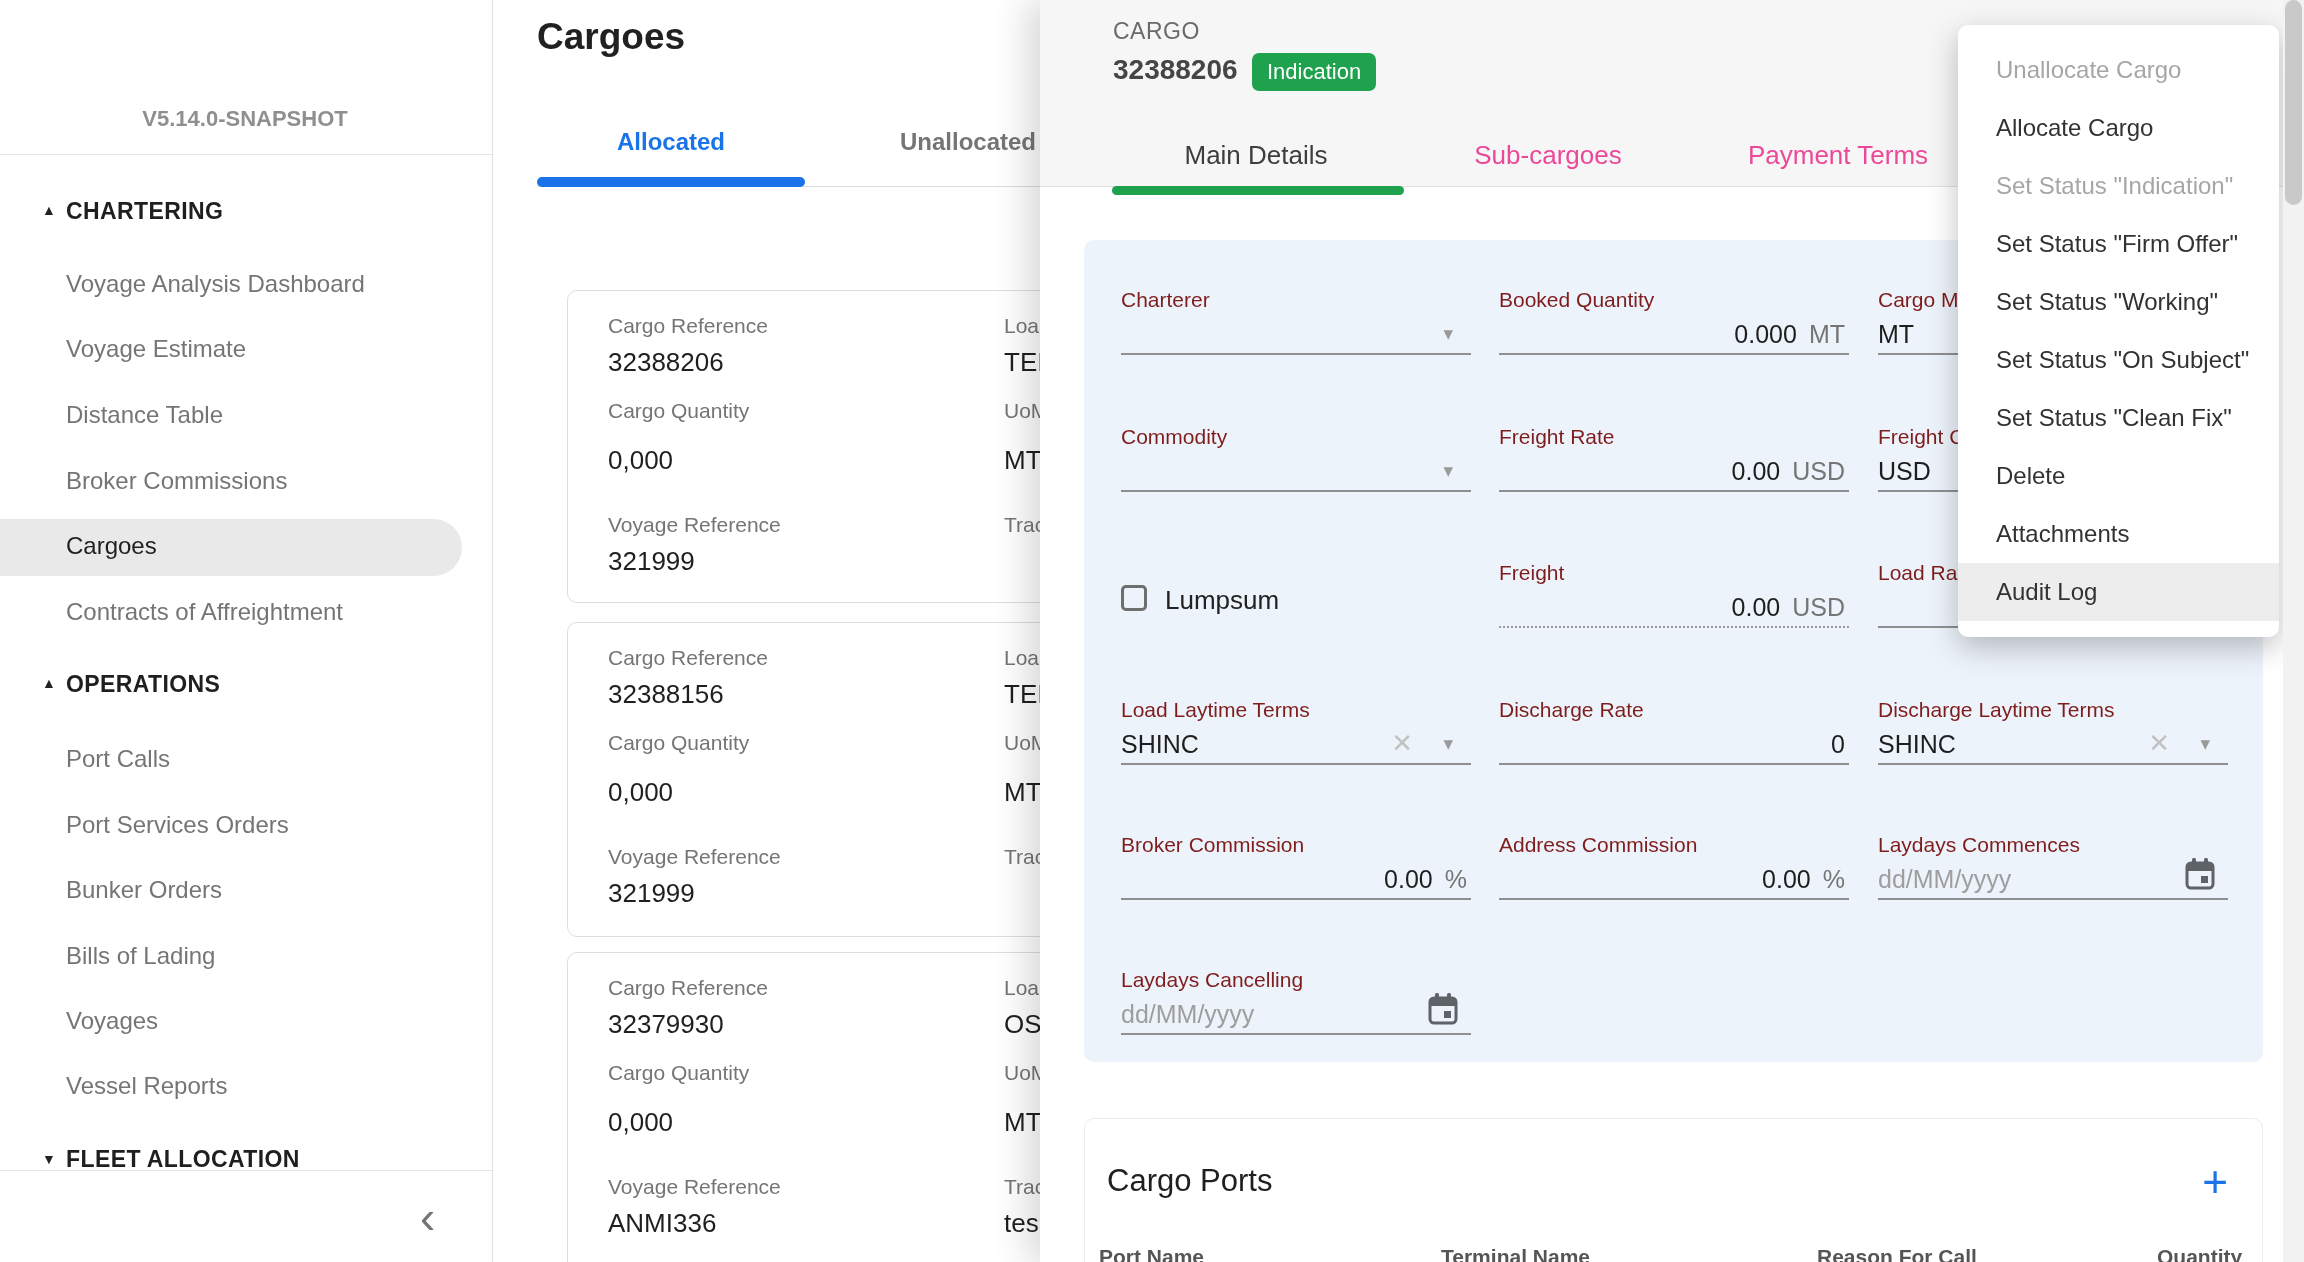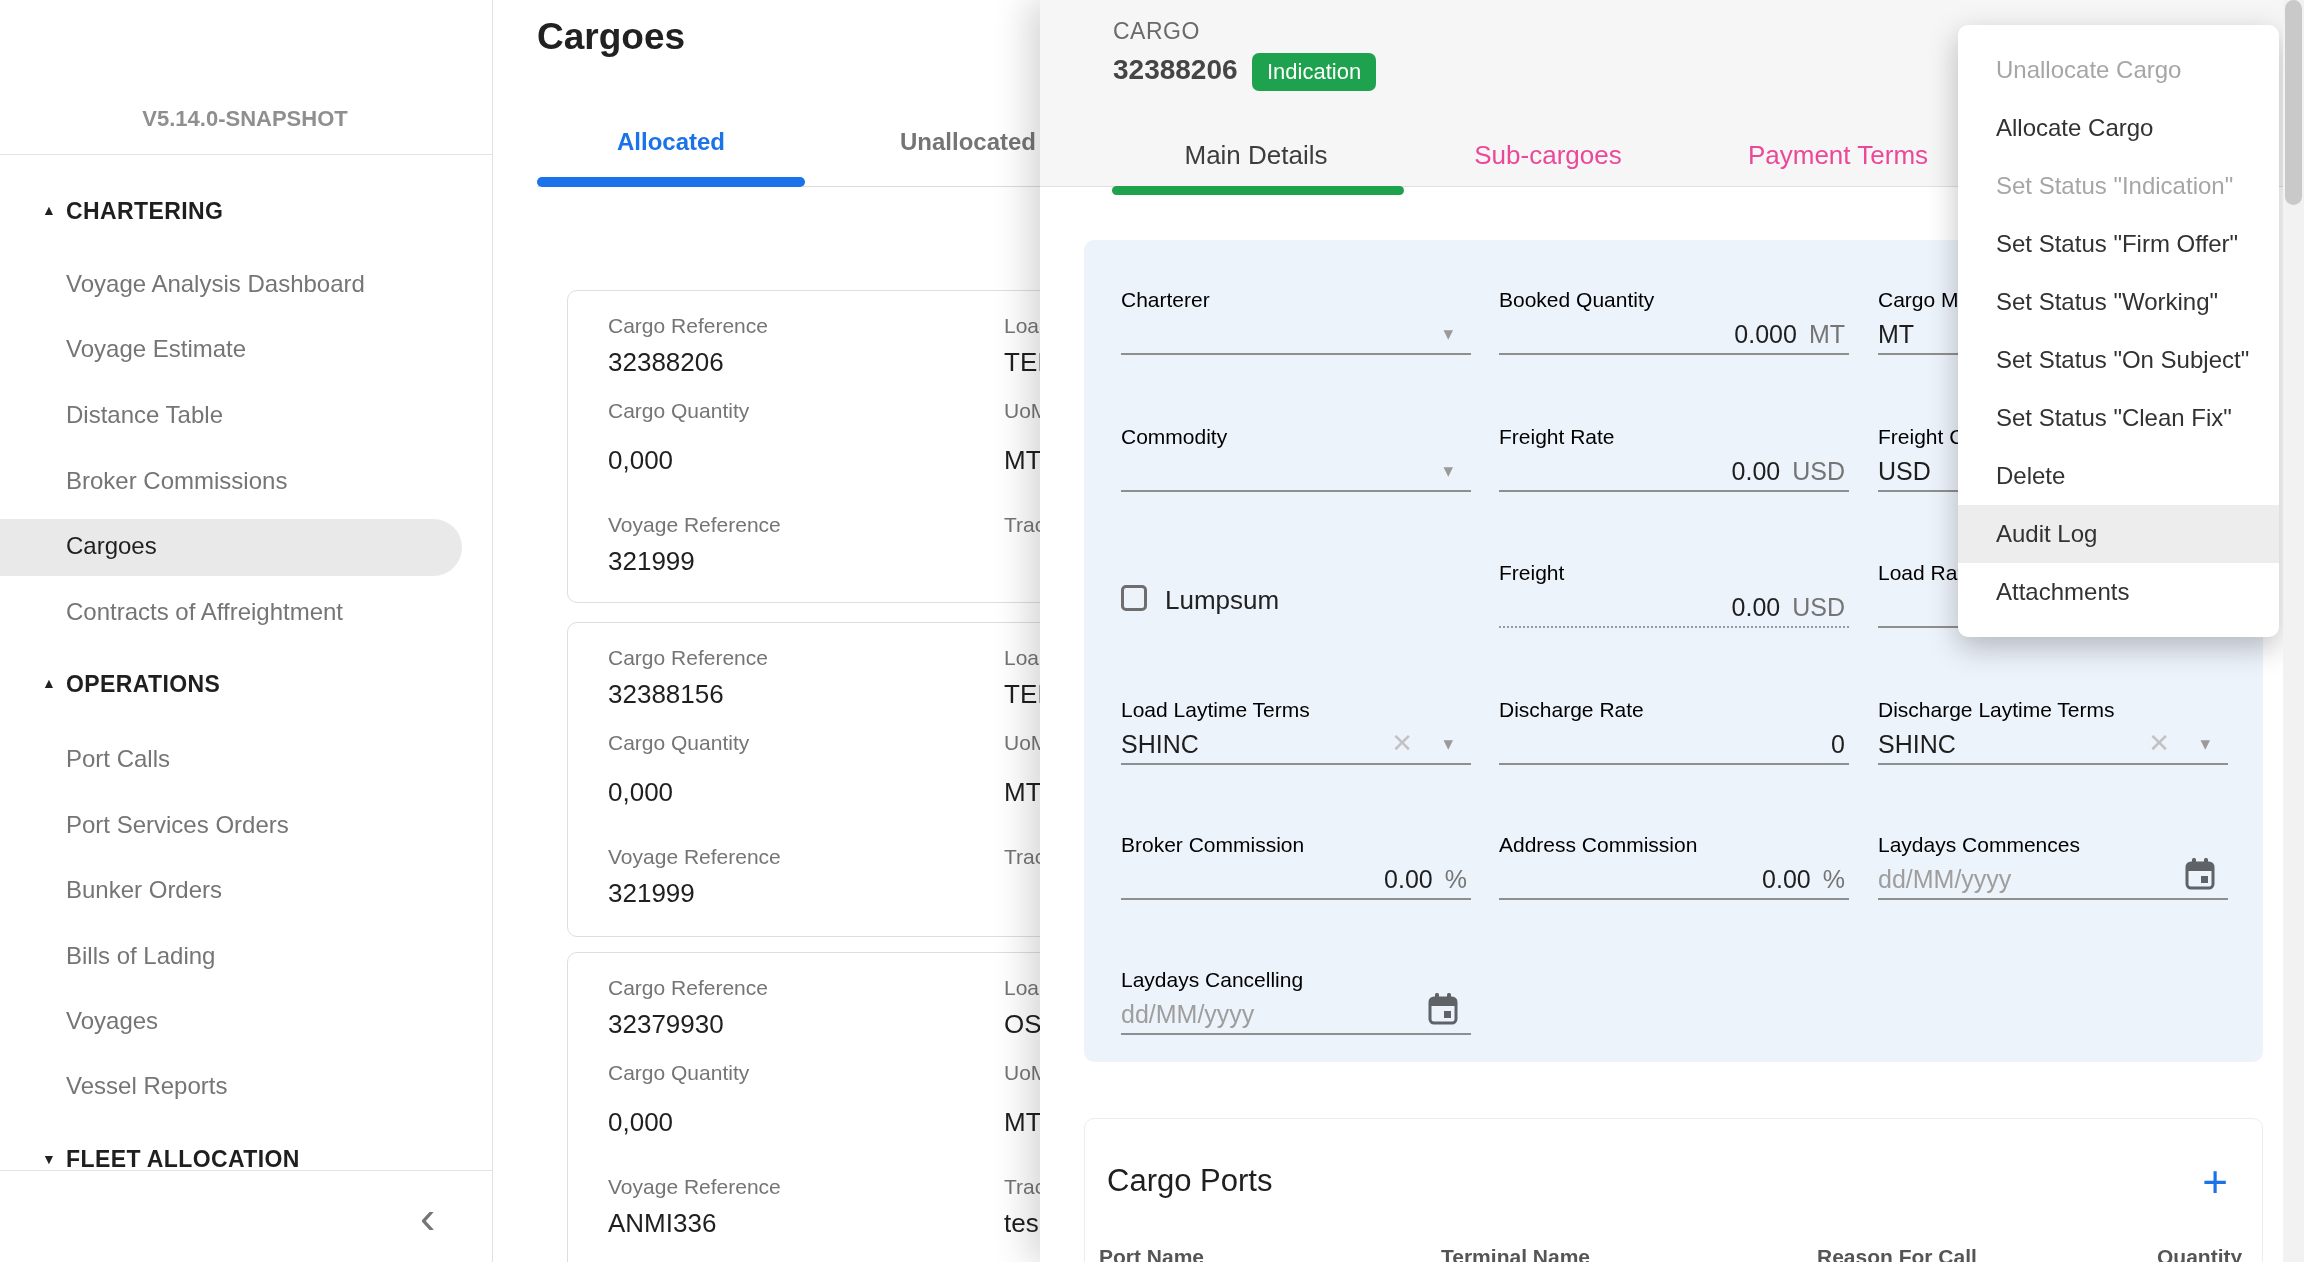--- a/index.html
+++ b/index.html
@@ -57,21 +57,21 @@
   .mtab.active { color:#3d3d3d; }
   .mtab-line { position:absolute; left:0; top:186px; width:100%; height:1px; background:#e0e0e0; }
   .mtab-indicator { position:absolute; left:72px; top:186px; width:292px; height:9px;
     background:#1fa24e; border-radius:6px; }
 
   .panel { position:absolute; left:44px; top:240px; width:1179px; height:822px;
     background:#edf3fb; border-radius:10px; }
   .fld { position:absolute; width:350px; height:75px; }
   .c1{left:37px;} .c2{left:415px;} .c3{left:794px;}
   .r1{top:48px;} .r2{top:185px;} .r3{top:321px;} .r4{top:458px;} .r5{top:593px;} .r6{top:728px;}
-  .flbl { position:absolute; left:0; top:0; font-size:21px; color:#000000; white-space:nowrap; }
+  .flbl { position:absolute; left:0; top:0; font-size:21px; color:#7f1d1d; white-space:nowrap; }
   .fval { position:absolute; left:0; top:30px; width:100%; height:32px; line-height:32px;
     font-size:25px; color:#1e1e1e; display:flex; align-items:center; white-space:nowrap; }
   .fval.num { justify-content:flex-end; padding-right:4px; }
   .suffix { color:#757575; margin-left:12px; }
   .placeholder { color:#9e9e9e; }
   .uline { position:absolute; left:0; top:65px; width:100%; border-bottom:2px solid #8f8f8f; }
   .uline.dotted { border-bottom:2px dotted #9a9a9a; }
   .caret { position:absolute; right:18px; top:34px; font-size:19px; color:#9a9a9a; cursor:pointer; }
   .clear-x { position:absolute; right:58px; top:30px; font-size:26px; color:#c2c2c2; cursor:pointer; }
   .checkbox { position:absolute; left:0; top:24px; width:26px; height:26px;
@@ -370,21 +370,21 @@
 
   <div id="menu">
     <div class="mitem disabled">Unallocate Cargo</div>
     <div class="mitem">Allocate Cargo</div>
     <div class="mitem disabled">Set Status "Indication"</div>
     <div class="mitem">Set Status "Firm Offer"</div>
     <div class="mitem">Set Status "Working"</div>
     <div class="mitem">Set Status "On Subject"</div>
     <div class="mitem">Set Status "Clean Fix"</div>
     <div class="mitem">Delete</div>
+    <div class="mitem">Attachments</div>
     <div class="mitem highlighted">Audit Log</div>
-    <div class="mitem">Attachments</div>
   </div>
 
   <div id="scrollbar">
     <div id="scroll-thumb"></div>
   </div>
 
 </div>
 
 </body></html>

